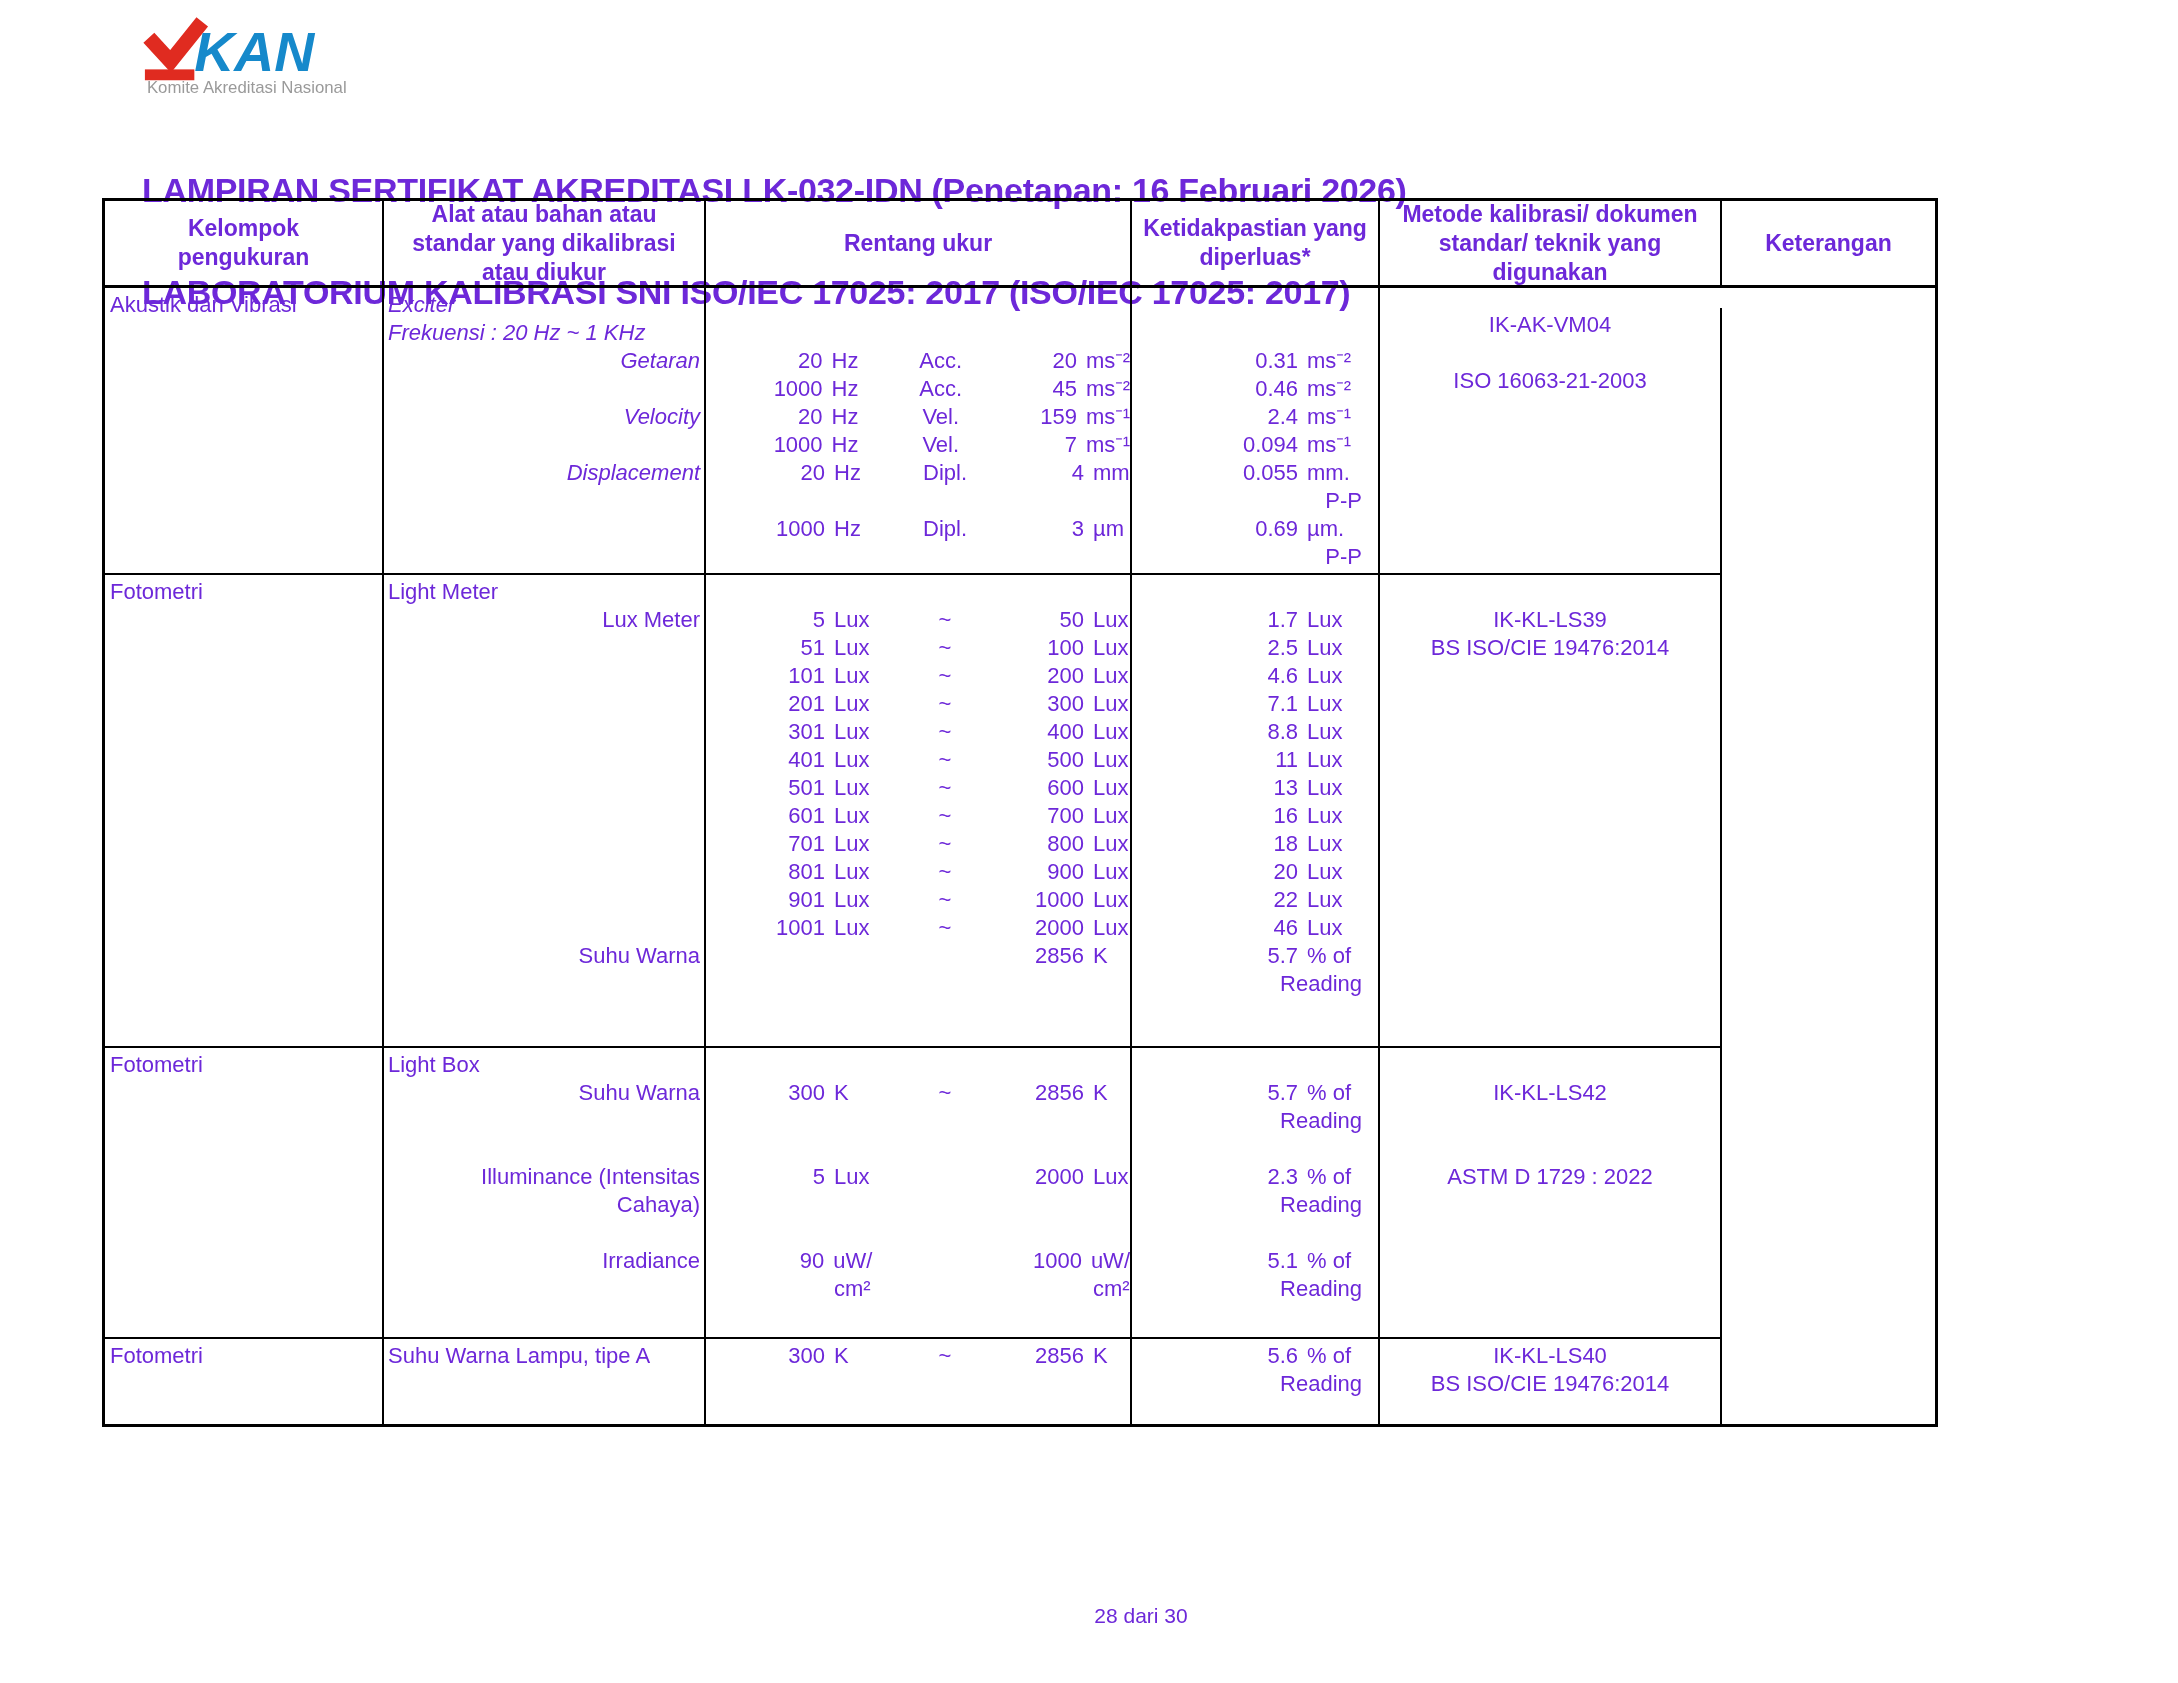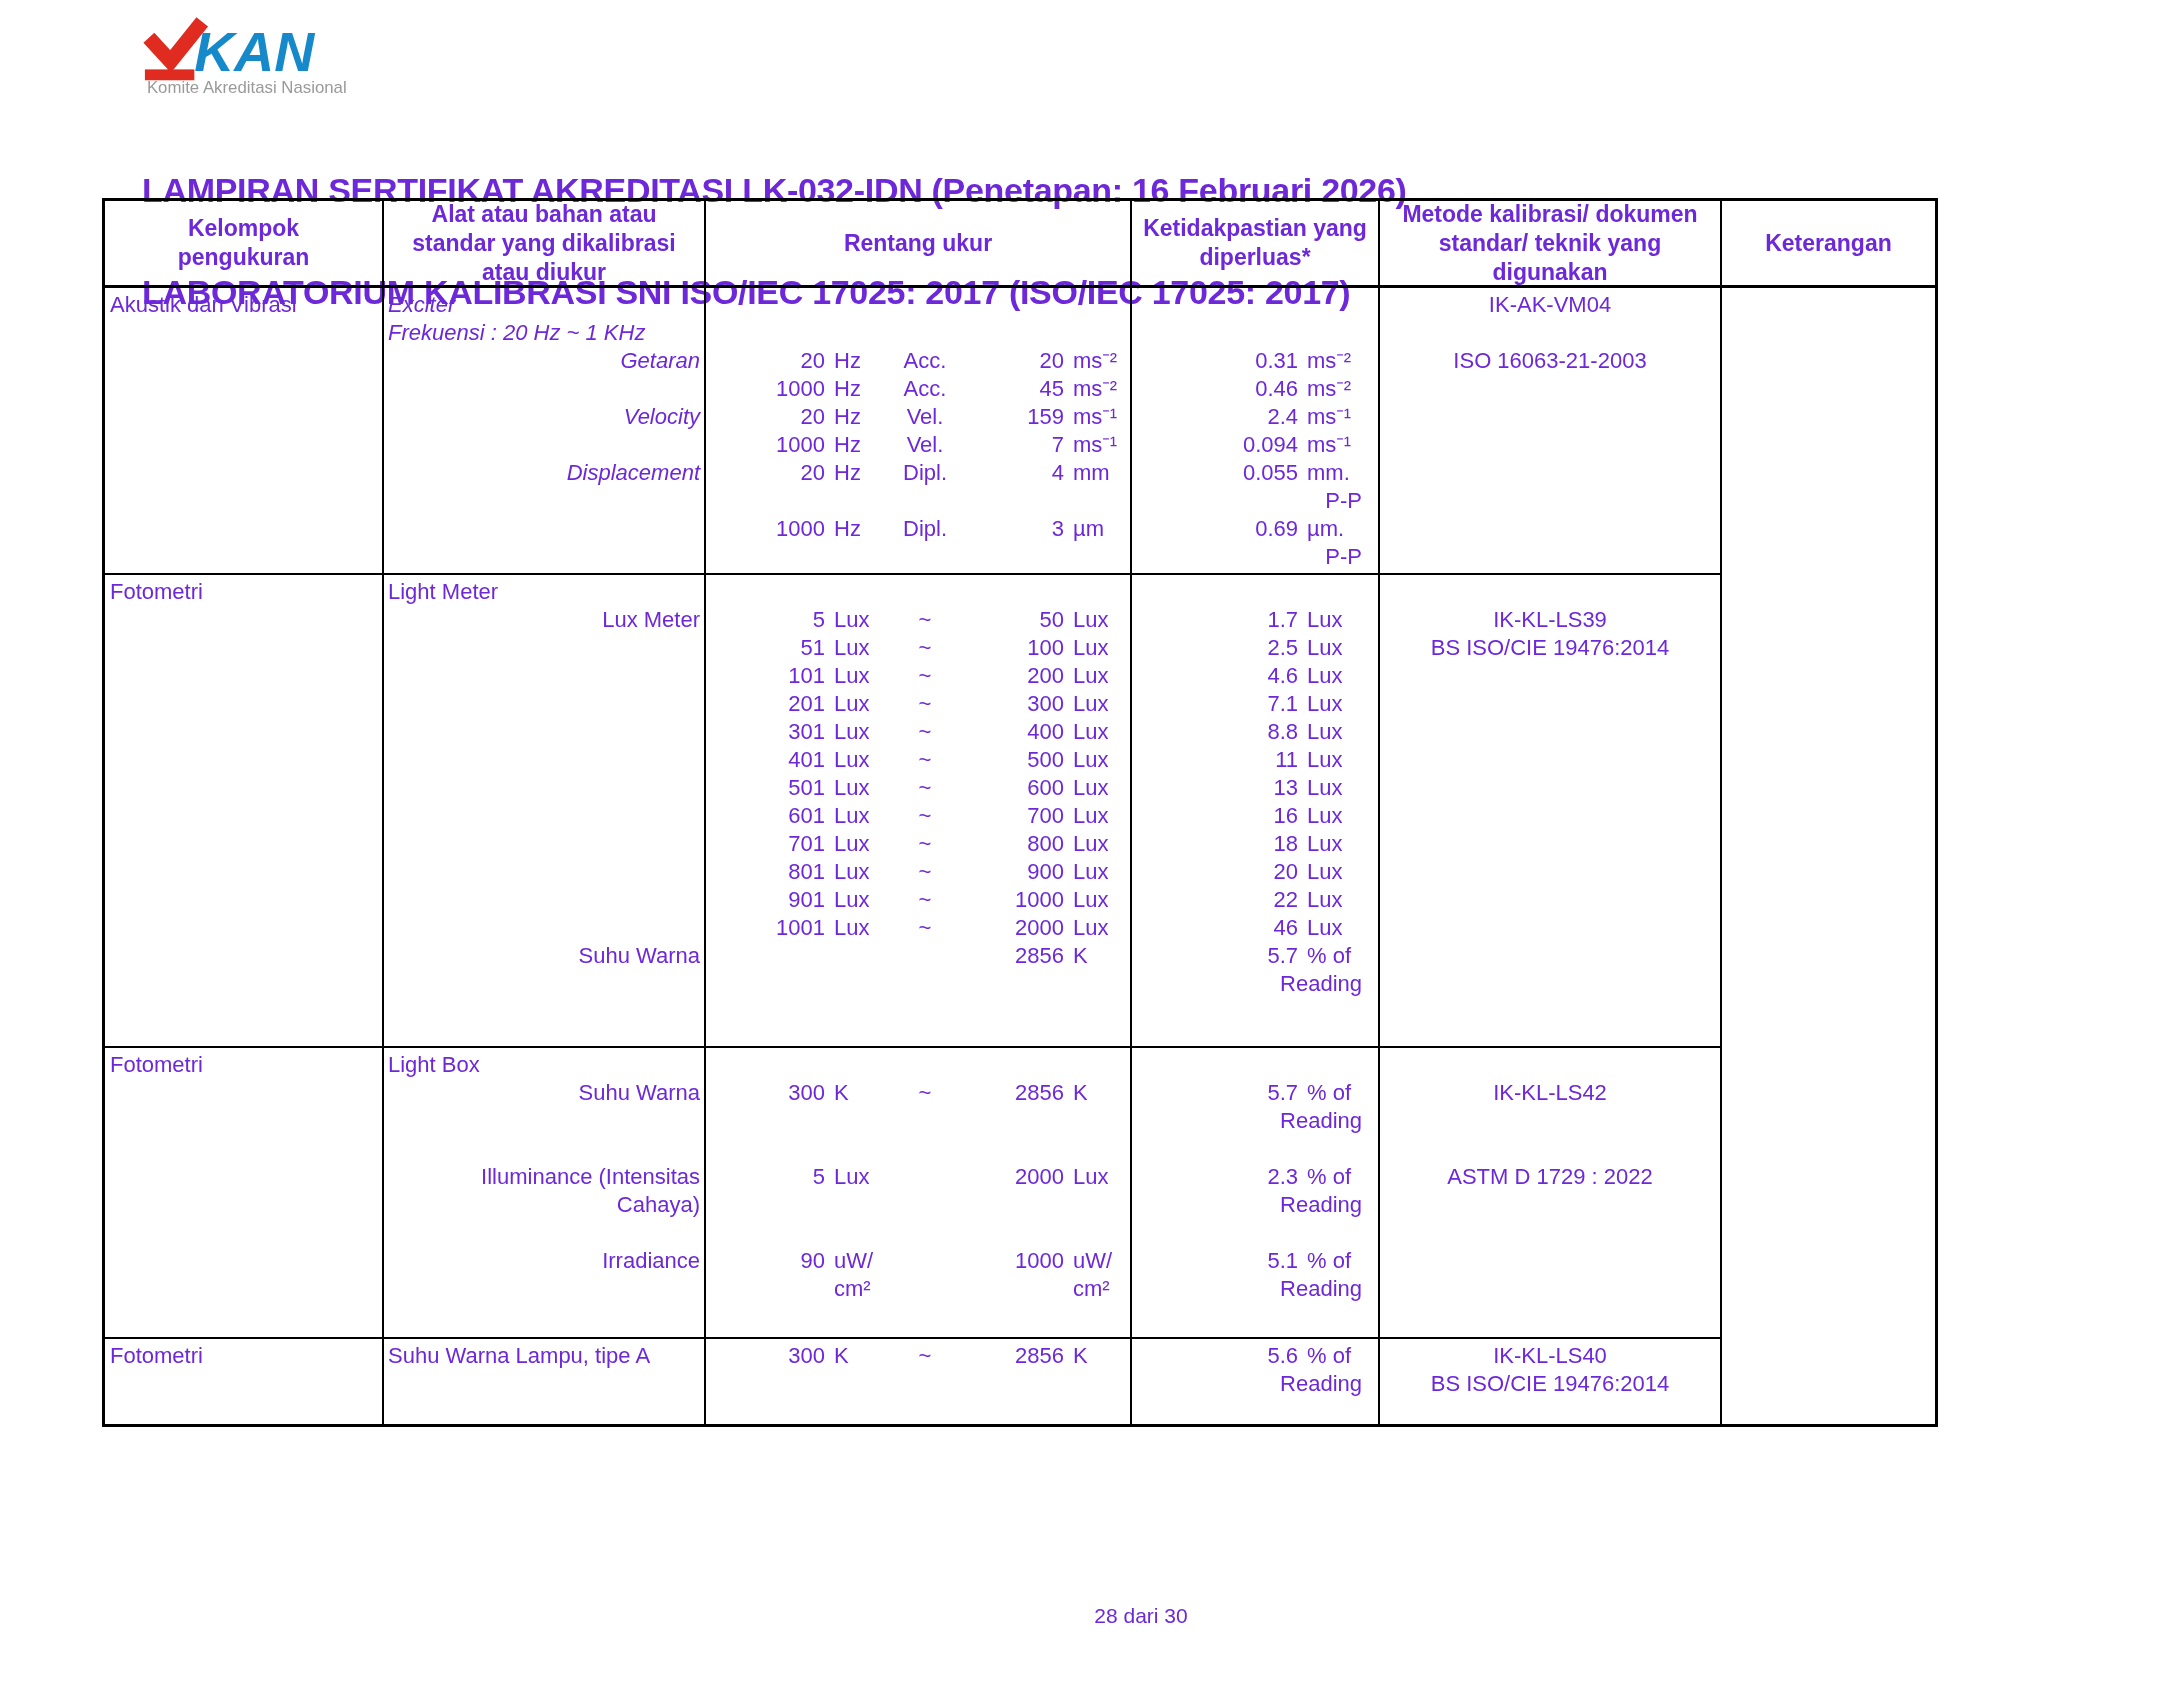--- a/index.html
+++ b/index.html
@@ -29,21 +29,21 @@
 
   .line{height:28px;line-height:28px;font-size:22px;white-space:pre;}
 
   .c1 .line{padding-left:5px;}
   .c2 .al{text-align:left;padding-left:4px;}
   .c2 .ar{text-align:right;padding-right:4px;}
 
   .rl{display:flex;}
   .rl .n1{width:119px;text-align:right;}
   .rl .u1{width:69px;padding-left:9px;}
-  .rl .md{width:44px;text-align:center;}
+  .rl .md{width:44px;text-align:center;margin-left:20px;}
   .rl .n2{width:117px;text-align:right;}
   .rl .u2{flex:1;padding-left:9px;}
 
   .ul{display:flex;}
   .ul .n{width:166px;text-align:right;}
   .ul .u{flex:1;padding-left:9px;}
   .ucont{text-align:right;padding-right:16px;}
 
   .c5 .ml{text-align:center;padding:0 4px;}
 
@@ -119,21 +119,21 @@
         <div class="line ul"><span class="n"></span><span class="u"></span></div>
         <div class="line ul"><span class="n">0.31</span><span class="u">ms⁻²</span></div>
         <div class="line ul"><span class="n">0.46</span><span class="u">ms⁻²</span></div>
         <div class="line ul"><span class="n">2.4</span><span class="u">ms⁻¹</span></div>
         <div class="line ul"><span class="n">0.094</span><span class="u">ms⁻¹</span></div>
         <div class="line ul"><span class="n">0.055</span><span class="u">mm.</span></div>
         <div class="line ucont">P-P</div>
         <div class="line ul"><span class="n">0.69</span><span class="u">µm.</span></div>
         <div class="line ucont">P-P</div>
       </div>
-      <div class="cell c5" style="grid-area: 2 / 5;">
+      <div class="cell c5" style="grid-area: 2 / 5; margin-top: 20px;">
         <div class="line ml">IK-AK-VM04</div>
         <div class="line ml"></div>
         <div class="line ml">ISO 16063-21-2003</div>
         <div class="line ml"></div>
         <div class="line ml"></div>
         <div class="line ml"></div>
         <div class="line ml"></div>
         <div class="line ml"></div>
         <div class="line ml"></div>
         <div class="line ml"></div>

